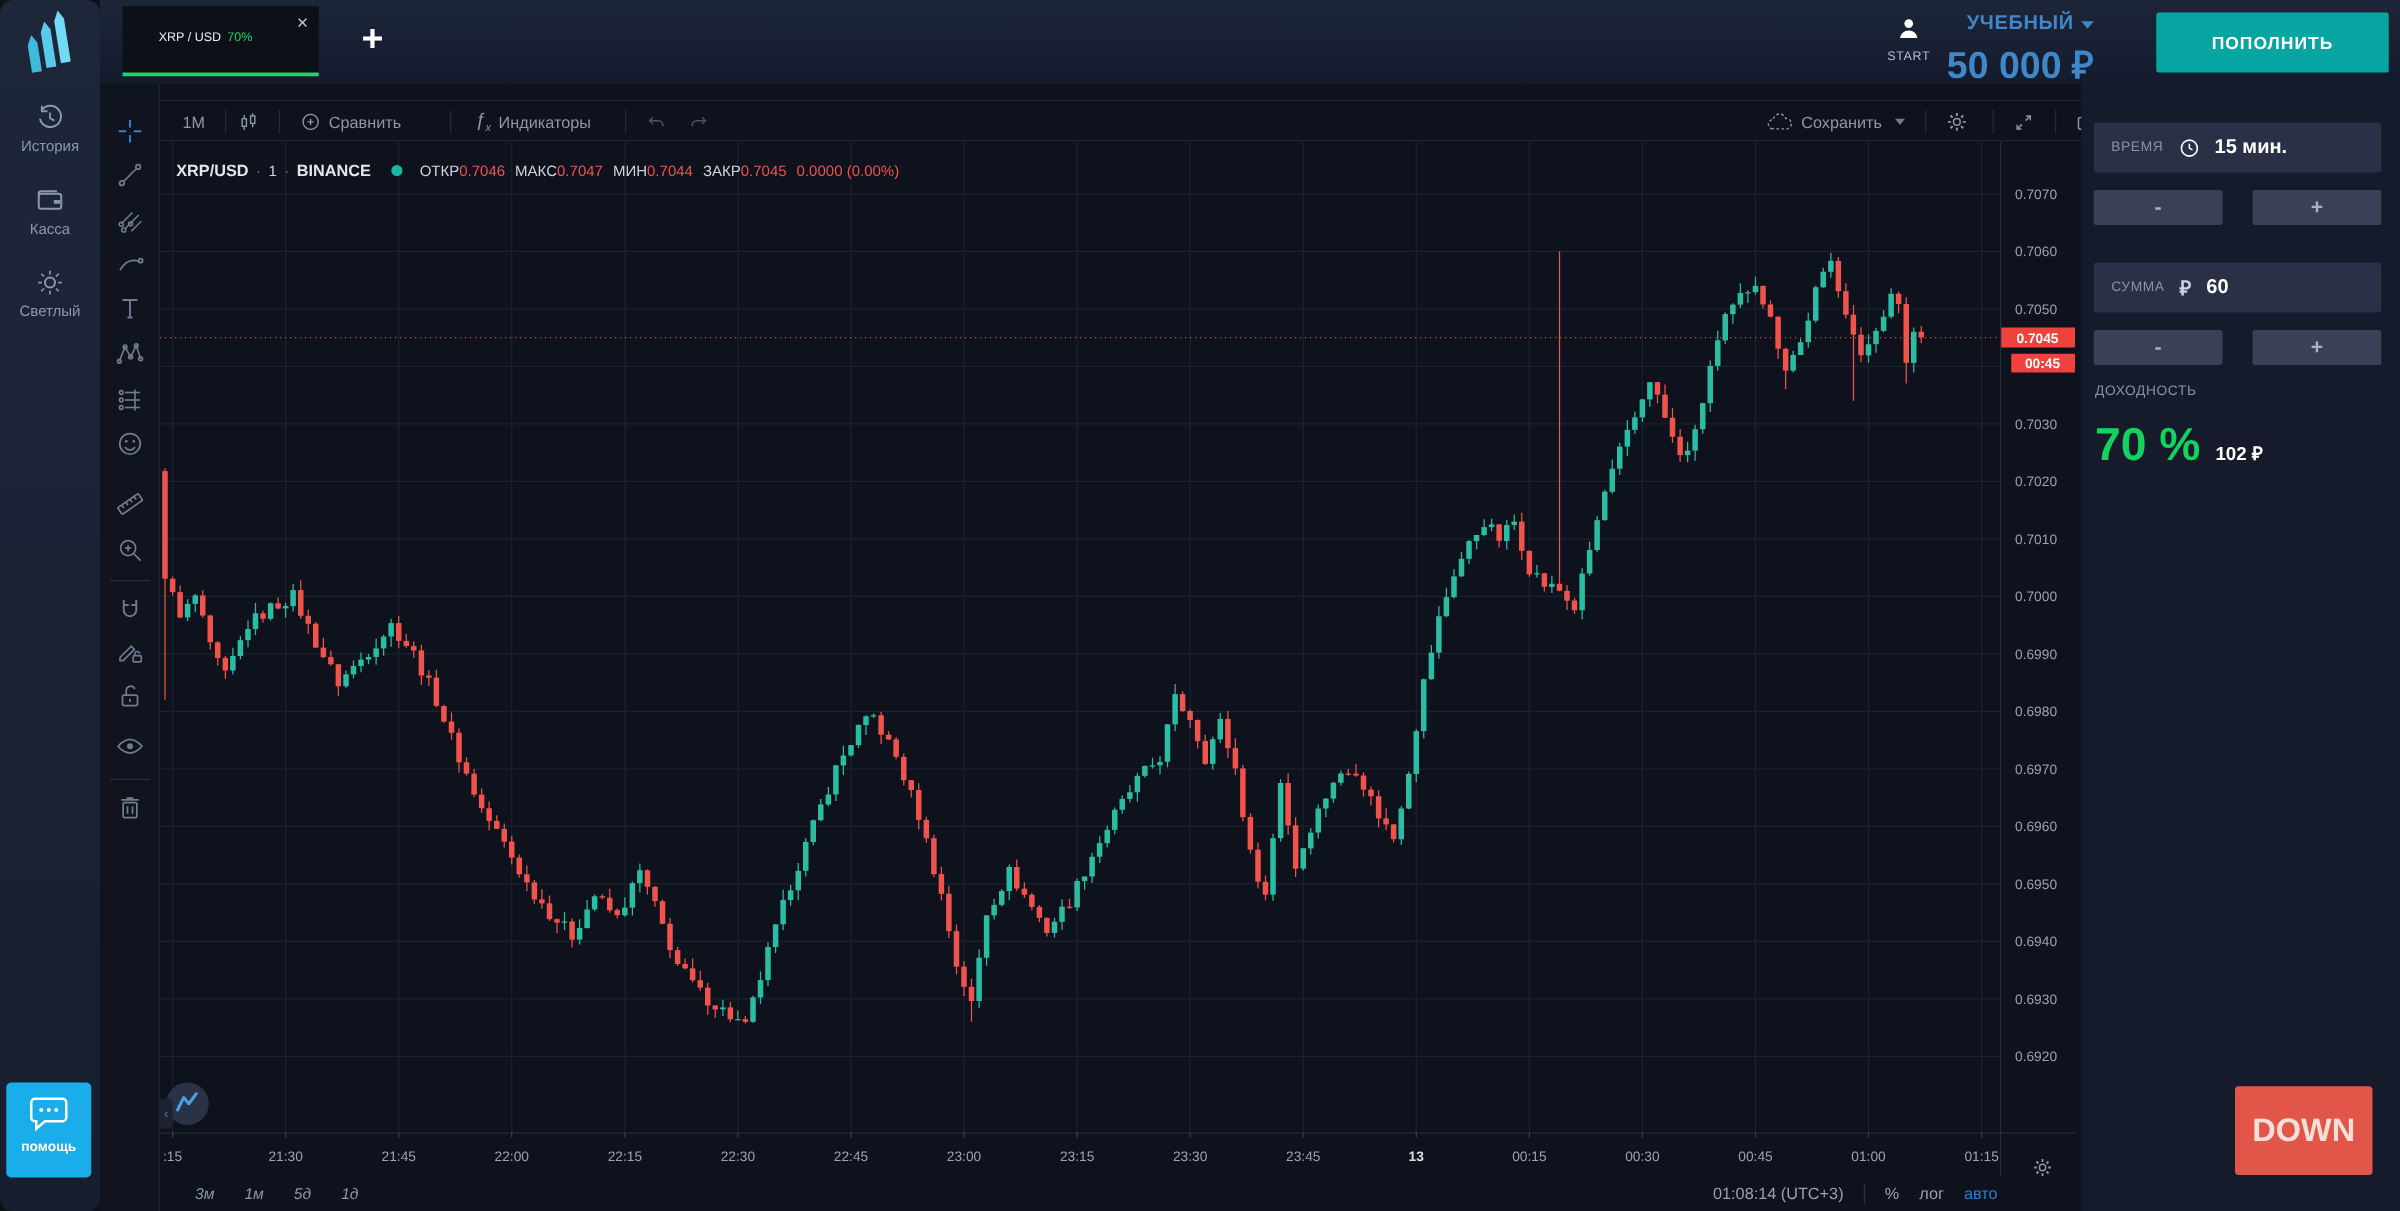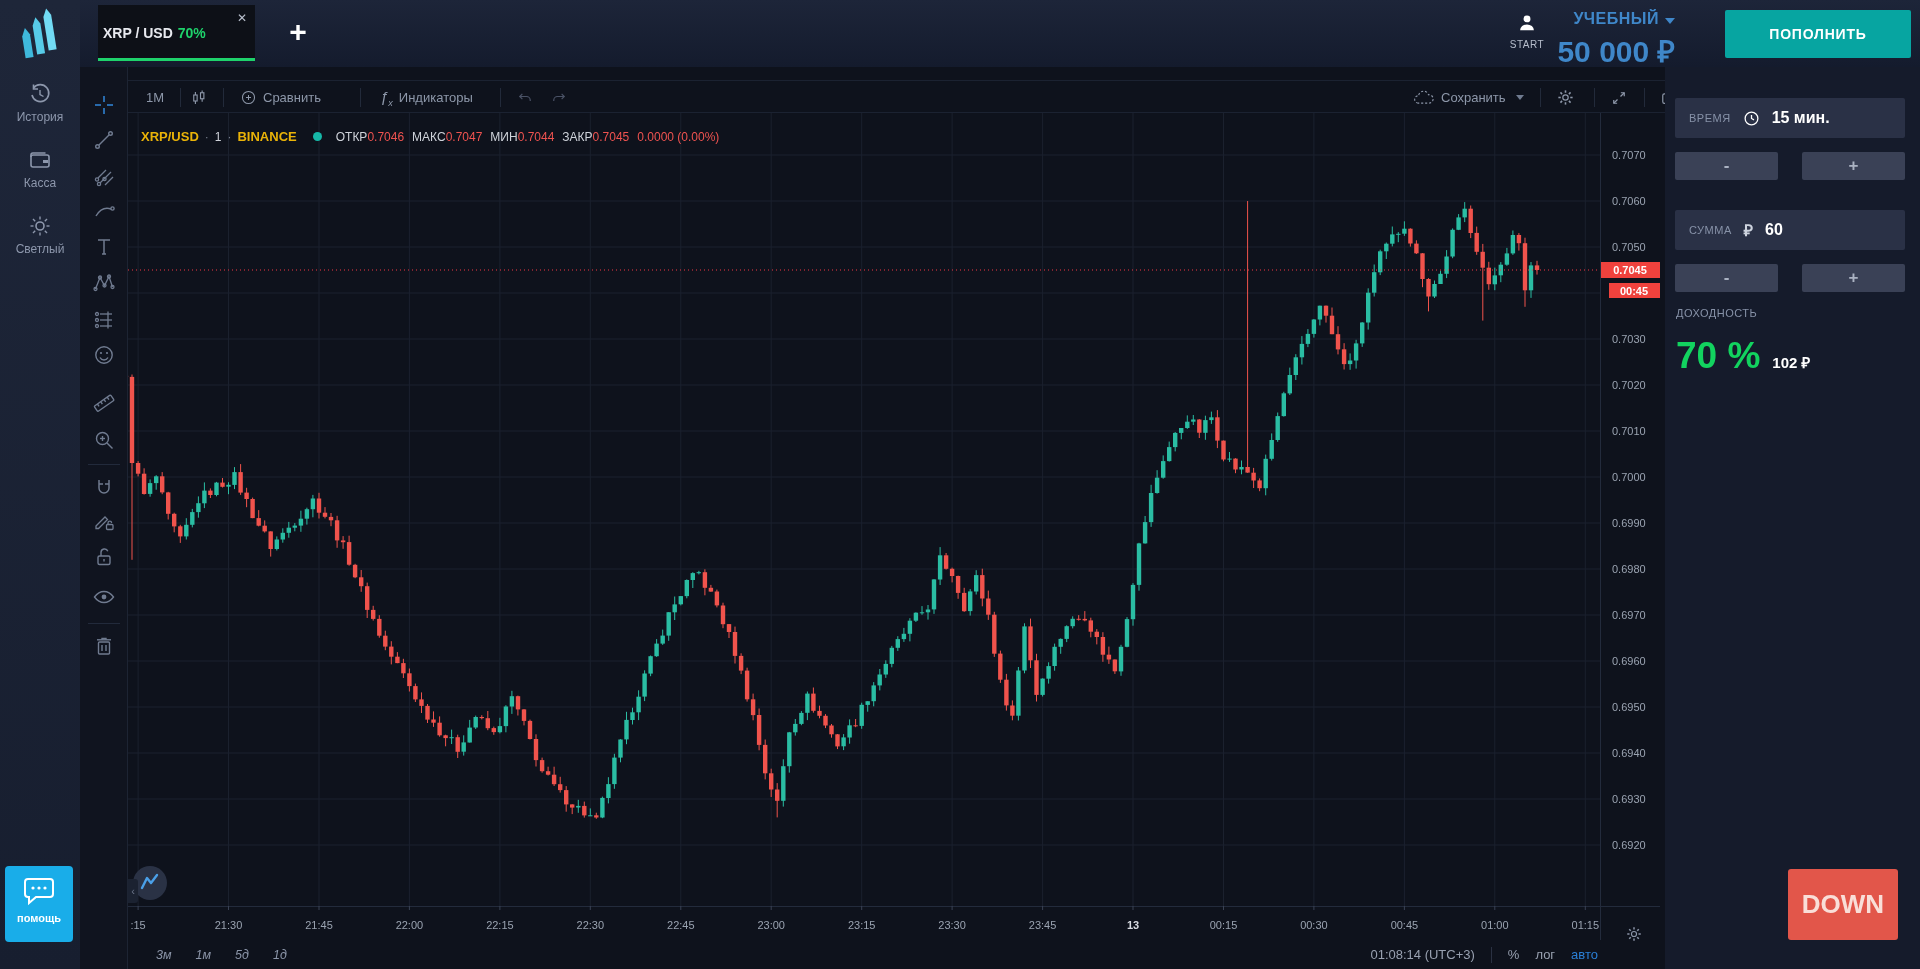--- a/index.html
+++ b/index.html
@@ -2,36 +2,36 @@
 <html><head>
 <meta charset="utf-8">
 <style>
   * { margin:0; padding:0; box-sizing:border-box; }
   html,body { width:1920px; height:969px; overflow:hidden; background:#0e1119;
               font-family:"Liberation Sans", sans-serif; }
   .app { position:relative; width:1920px; height:969px; background:#0e1119; }
 
   
   .sidebar { position:absolute; left:0; top:0; width:80px; height:969px;
-             background:linear-gradient(180deg,#1e2639,#171e2f); z-index:5; }
+             background:linear-gradient(180deg,#1e2639,#171e2f); z-index:5;border-radius:11px; }
   .brand { position:absolute; left:12px; top:8px; width:52px; height:52px; }
   .side-item { position:absolute; left:0; width:80px; text-align:center; color:#8d97ac; }
   .side-item .lbl { display:block; font-size:12px; margin-top:4px; }
   .side-item svg { display:block; margin:0 auto; }
   .help-btn { position:absolute; left:5px; top:866px; width:68px; height:76px;
               background:#19ade9; border-radius:4px; text-align:center; color:#fff; }
   .help-btn svg { display:block; margin:10px auto 2px; }
   .help-btn .lbl { font-size:11px; font-weight:bold; }
 
   
   .topbar { position:absolute; left:80px; top:0; width:1840px; height:67px;
             background:linear-gradient(180deg,#1d2539,#141b2d); z-index:4; }
   .tab { position:absolute; left:18px; top:5px; width:157px; height:56px;
          background:#0d1017; border-bottom:3px solid #1ed26b; }
-  .tab-text { position:absolute; left:5px; top:20px; font-size:14px; font-weight:bold; color:#e8eaf0; white-space:nowrap; }
+  .tab-text { position:absolute; left:29px; top:20px; font-size:10px; font-weight:normal; color:#e8eaf0; white-space:nowrap; }
   .tab-text .pct { color:#1ed26b; margin-left:5px; }
   .tab-close { position:absolute; right:8px; top:6px; font-size:12px; color:#b9c0cd; cursor:pointer; }
   .new-tab { position:absolute; left:196px; top:10px; width:44px; height:46px; color:#fff;
              font-size:30px; font-weight:bold; text-align:center; line-height:44px; }
   .start { position:absolute; left:1425px; top:12px; width:44px; text-align:center; color:#b6bdcb; }
   .start .lbl { display:block; font-size:10px; margin-top:1px; letter-spacing:.5px; }
   .account { position:absolute; left:1455px; top:10px; width:140px; text-align:right; color:#3f87c9; }
   .account .type { font-size:16px; font-weight:bold; letter-spacing:.5px; }
   .caret { display:inline-block; width:0; height:0; border-left:5px solid transparent;
            border-right:5px solid transparent; border-top:6px solid #3f87c9; margin-left:6px; }
@@ -53,21 +53,21 @@
              font-size:13px; white-space:nowrap; }
   .ct-sep { position:absolute; top:7px; width:1px; height:19px; background:#222a3a; }
   .fx { font-style:italic; font-size:15px; color:#8d97a9; }
   .fx sub { font-size:9px; }
   .muted { color:#4a5266; }
   .save-caret { display:inline-block; width:0; height:0; border-left:4px solid transparent;
                 border-right:4px solid transparent; border-top:5px solid #707b90; margin-left:4px; }
 
   .legend { position:absolute; left:61px; top:62px; font-size:12px; color:#cfd3da;
             display:flex; align-items:center; white-space:nowrap; z-index:3; }
-  .legend .sym { font-weight:bold; color:#eab308; font-size:13px; }
+  .legend .sym { font-weight:bold; color:#e5e5e5; font-size:13px; }
   .legend .sep { color:#787f8d; margin:0 6px; }
   .legend .dot { width:9px; height:9px; border-radius:50%; background:#16b8a8; margin:0 14px 0 16px; }
   .legend .pair { margin-right:8px; }
   .legend .val { color:#ef5350; }
 
   #chart-svg { position:absolute; left:48px; top:46px; }
   svg text { font-family:"Liberation Sans", sans-serif; }
 
   .chart-logo { position:absolute; left:53px; top:799px; width:34px; height:34px; border-radius:50%;
                 background:#2a3245; }

